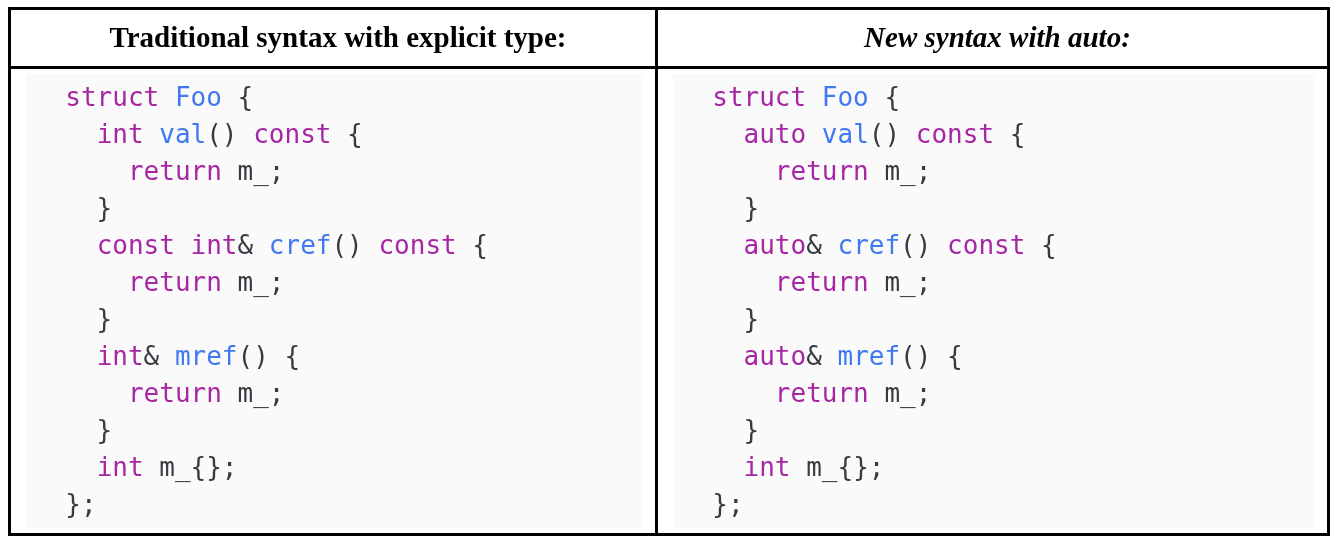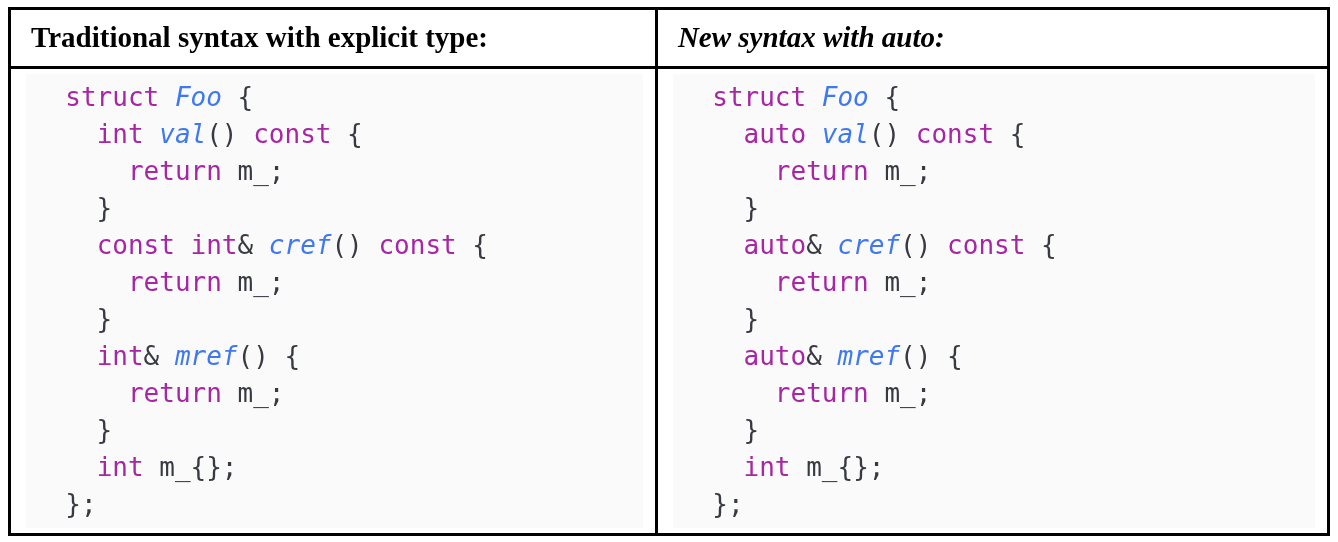--- a/index.html
+++ b/index.html
@@ -21,21 +21,21 @@
     height: 100%;
     border-collapse: collapse;
     table-layout: fixed;
   }
   table.comparison-table, th.header-cell, td.code-cell {
     border: 3px solid #000000;
   }
   th.header-cell {
     width: 49%;
     height: 50px;
-    text-align: left;
+    text-align: center;
     vertical-align: middle;
     padding: 2px 10px 4px 20px;
     font-family: "Liberation Serif", serif;
     font-weight: bold;
     font-size: 29px;
     color: #000000;
     background: #ffffff;
     border-bottom-width: 2px;
   }
   th.header-cell.col-right { width: 51%; font-style: italic; }
@@ -52,21 +52,21 @@
     padding: 5px 8px;
     font-family: "DejaVu Sans Mono", monospace;
     font-size: 26px;
     line-height: 37px;
     color: var(--plain, #383a42);
     white-space: pre;
     overflow: hidden;
   }
   .code-line { white-space: pre; }
   .tok-kw { color: var(--keyword, #a626a4); }
-  .tok-fn { color: var(--identifier, #4078f2); font-style: italic; }
+  .tok-fn { color: var(--identifier, #4078f2); }
   .tok-pl { color: var(--plain, #383a42); }
 </style>
 </head>
 <body>
 
 <div class="page">
   <table class="comparison-table">
     <thead>
       <tr>
         <th class="header-cell col-left">Traditional syntax with explicit type:</th>

